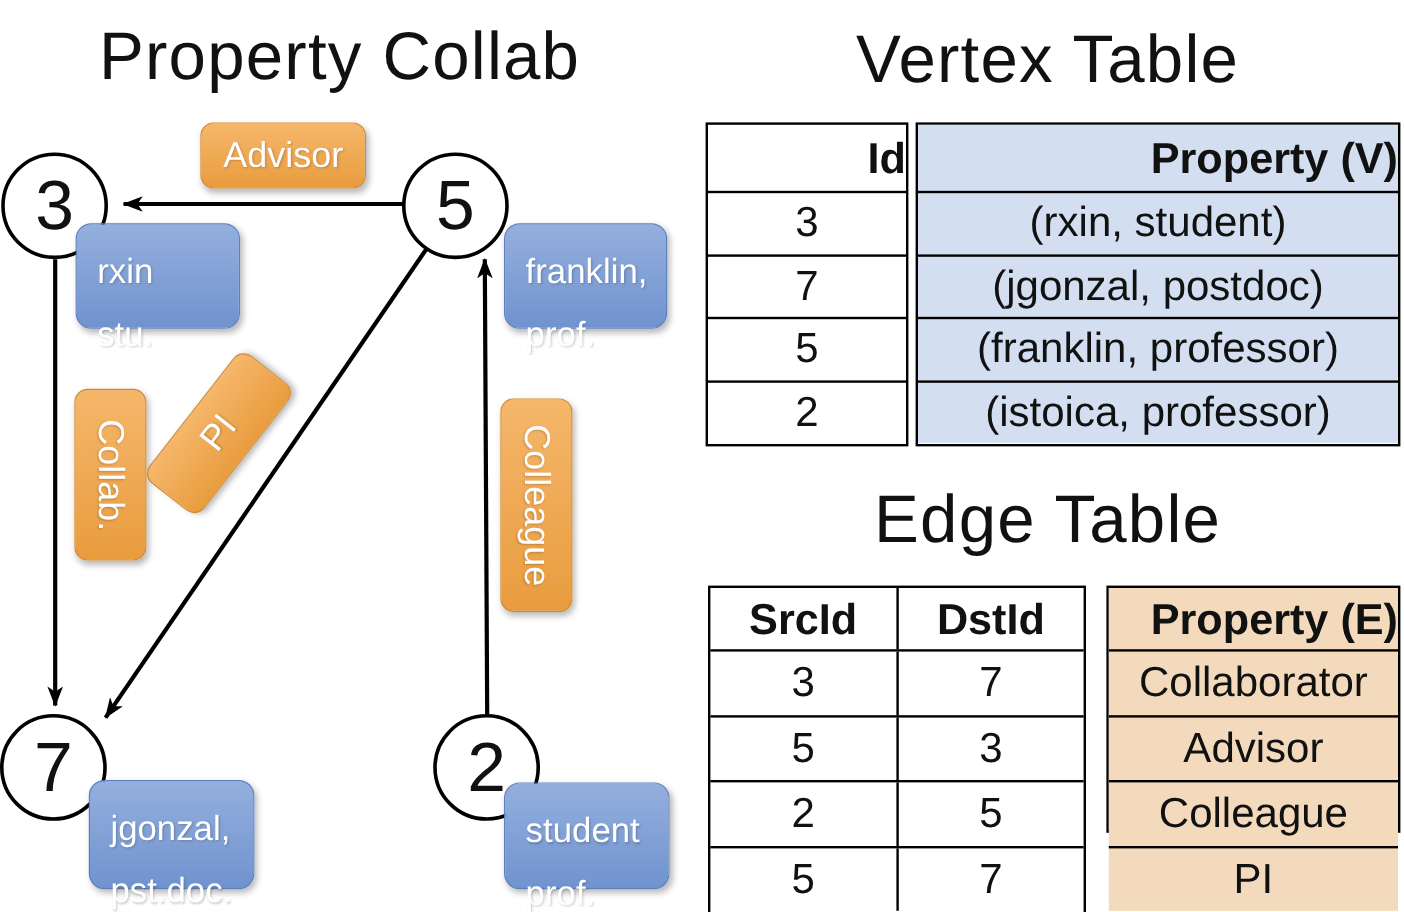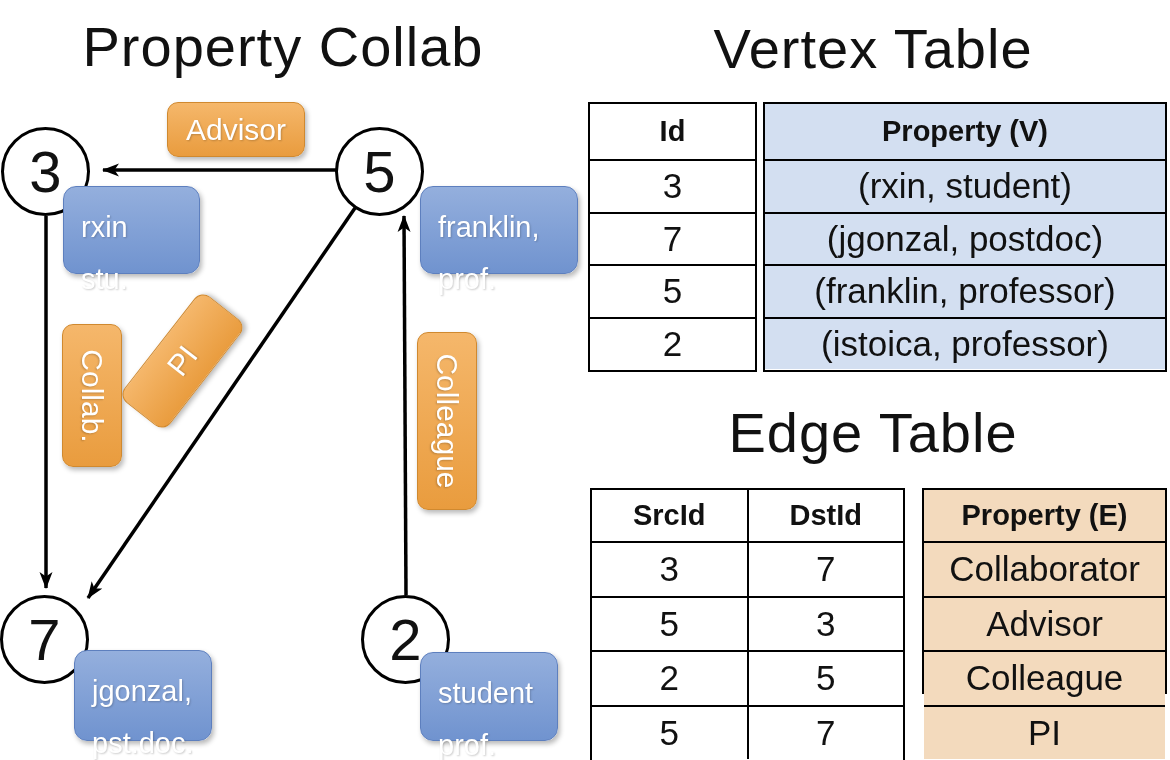--- a/index.html
+++ b/index.html
@@ -52,21 +52,21 @@
   
   .tbl{
     position:absolute;box-sizing:border-box;border:2.5px solid #000;
     background:#fff;z-index:2;
   }
   .trow{
     box-sizing:border-box;height:52.5px;border-top:2.5px solid #000;
     display:flex;align-items:center;justify-content:center;
     font-size:35px;font-weight:300;color:#111;white-space:nowrap;
   }
-  .trow.th{height:55px;border-top:none;font-size:29px;font-weight:bold;}
+  .trow.th{height:55px;border-top:none;font-size:36px;font-weight:bold;justify-content:flex-end;}
   .vprop .trow{background:var(--c-vertex-cell,#d3dff1);}
   .eprop .trow{background:var(--c-edge-cell,#f3dabd);}
   .cell2{display:flex;width:100%;height:100%;}
   .cell2 .c{flex:1;display:flex;align-items:center;justify-content:center;box-sizing:border-box;}
   .cell2 .c.left{border-right:2.5px solid #000;}
   .etbl .trow{height:54.5px;}
   .etbl .trow.th{height:51px;}
 </style>
 </head>
 <body>
@@ -107,21 +107,21 @@
 <div class="elabel" style="left:115px;top:332px;width:135px;height:58px;transform:rotate(-52deg);">PI</div>
 
 <div class="elabel" style="left:417px;top:332px;width:60px;height:178px;">
   <span class="rot">Colleague</span>
 </div>
 
 <div class="pbox" style="left:63px;top:186px;width:137px;height:88px;">
   <div>rxin</div>
   <div>stu.</div>
 </div>
-<div class="pbox" style="left:420px;top:186px;width:158px;height:88px;">
+<div class="pbox" style="left:420px;top:186px;width:136px;height:88px;">
   <div>franklin,</div>
   <div>prof.</div>
 </div>
 <div class="pbox" style="left:74px;top:650px;width:138px;height:91px;">
   <div>jgonzal,</div>
   <div>pst.doc.</div>
 </div>
 <div class="pbox" style="left:420px;top:652px;width:138px;height:89px;">
   <div>student</div>
   <div>prof.</div>

